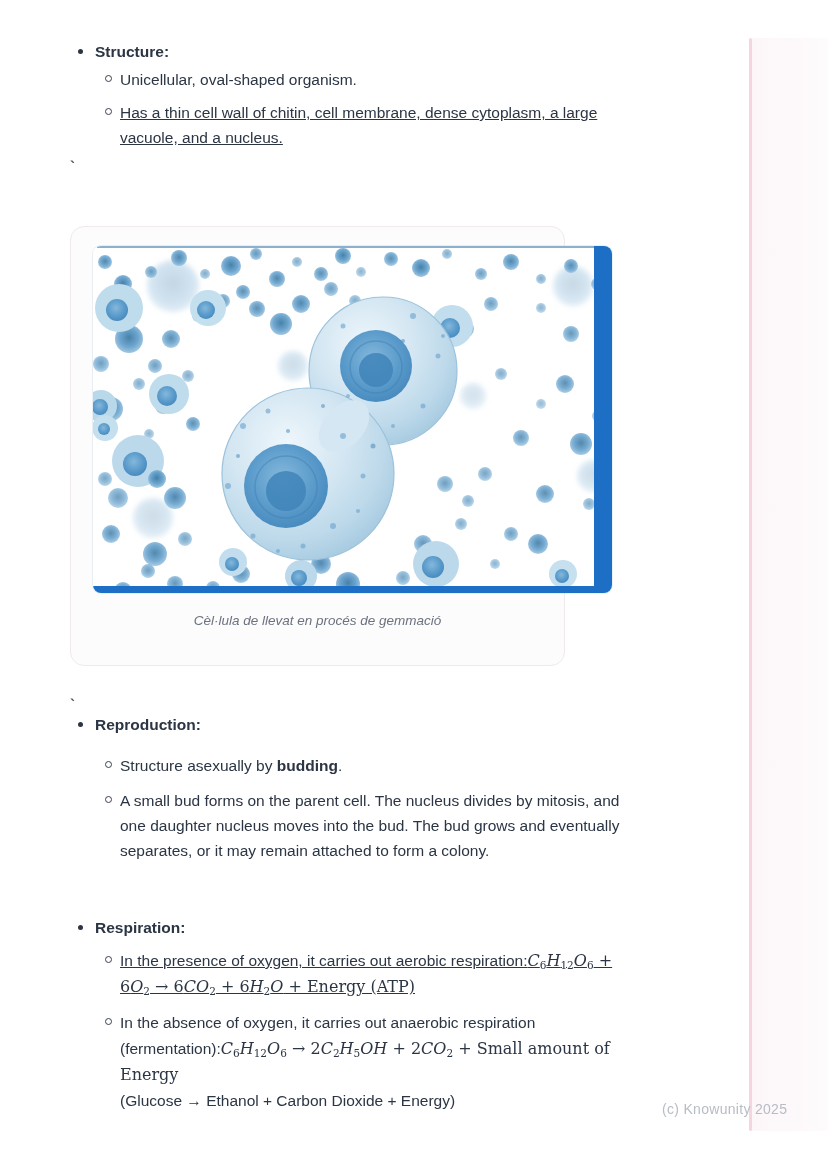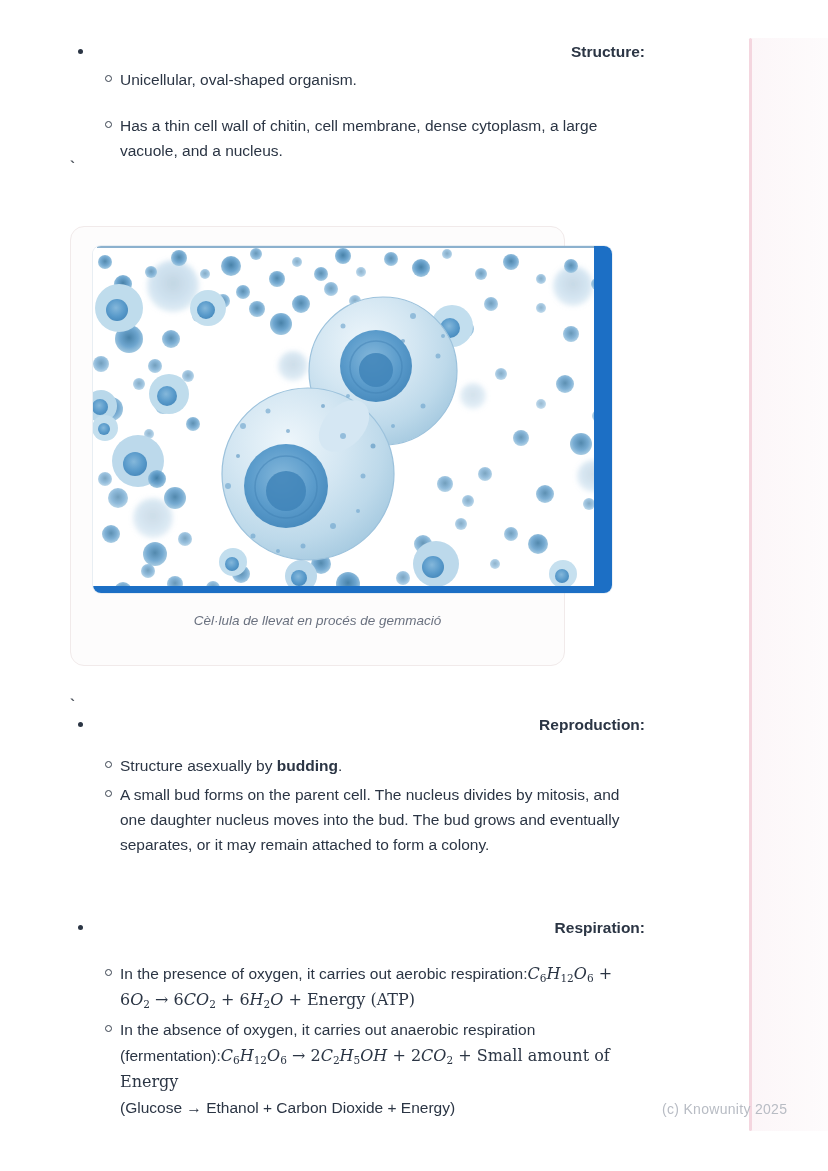--- a/index.html
+++ b/index.html
@@ -5,33 +5,33 @@
   html,body { margin:0; padding:0; }
   body {
     width:828px; height:1171px; position:relative; overflow:hidden;
     background:#ffffff; color:#2b3544;
     font-family:"Liberation Sans", sans-serif;
   }
   .txt { font-size:15.5px; line-height:25px; }
   .b { font-weight:700; }
   .block { position:absolute; left:70px; width:575px; }
   .li { position:relative; }
-  .li.top { padding-left:25px;text-align:right; }
+  .li.top { padding-left:25px; }
   .li.top::before {
     content:""; position:absolute; left:8px; top:10px;
     width:5px; height:5px; border-radius:50%; background:#2b3544;
   }
   .li.sub { padding-left:50px; }
   .li.sub::before {
     content:""; position:absolute; left:35px; top:8px;
     width:7px; height:7px; box-sizing:border-box; border-radius:50%;
     border:1.7px solid #39424f; background:transparent;
   }
-  .mt3{margin-top:3px;} .mt8{margin-top:21px;}
-  .mt10{margin-top:4px;} .mt16{margin-top:16px;}
+  .mt3{margin-top:3px;} .mt8{margin-top:8px;text-decoration:underline;}
+  .mt10{margin-top:10px;} .mt16{margin-top:16px;}
   .math-line { line-height:26px; }
   .m-r, .m-i, sub.m-sub { font-family:"DejaVu Serif", serif; font-size:16px; }
   .m-i { font-style:italic; }
   sub.m-sub { font-size:10.5px; font-style:normal; line-height:0; position:relative; vertical-align:baseline; bottom:-3px; }
   .stray { position:absolute; left:70px; font-size:15px; font-weight:600; color:#4f555e; }
 
   .figure-card {
     position:absolute; left:70px; top:226px; width:495px; height:440px;
     box-sizing:border-box; background:#fdfcfc;
     border:1px solid #f1eaea; border-radius:14px;

